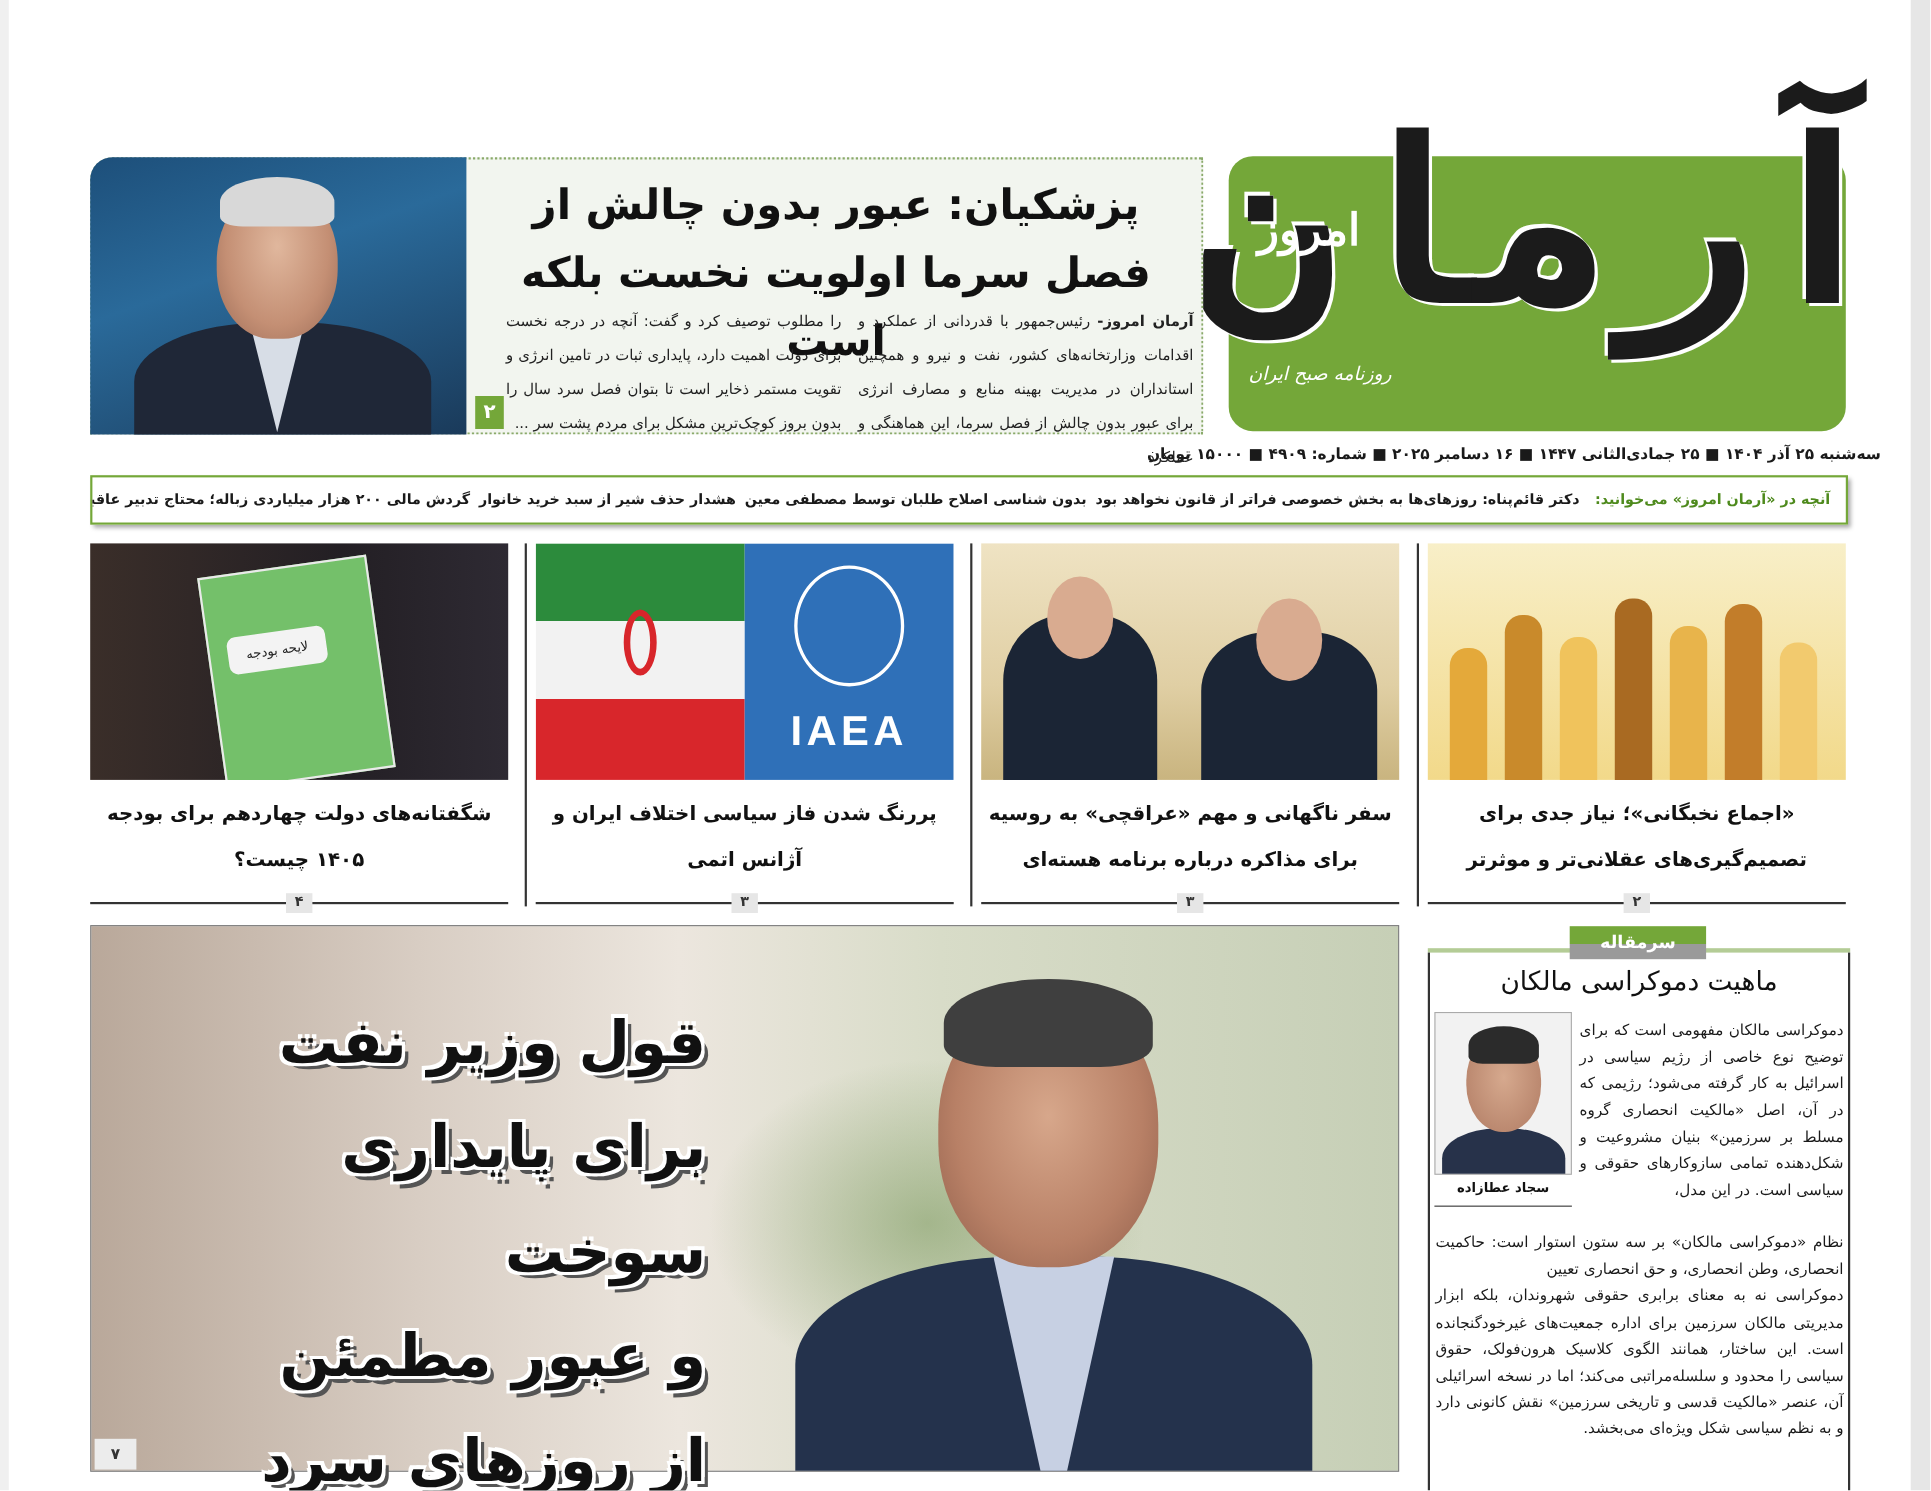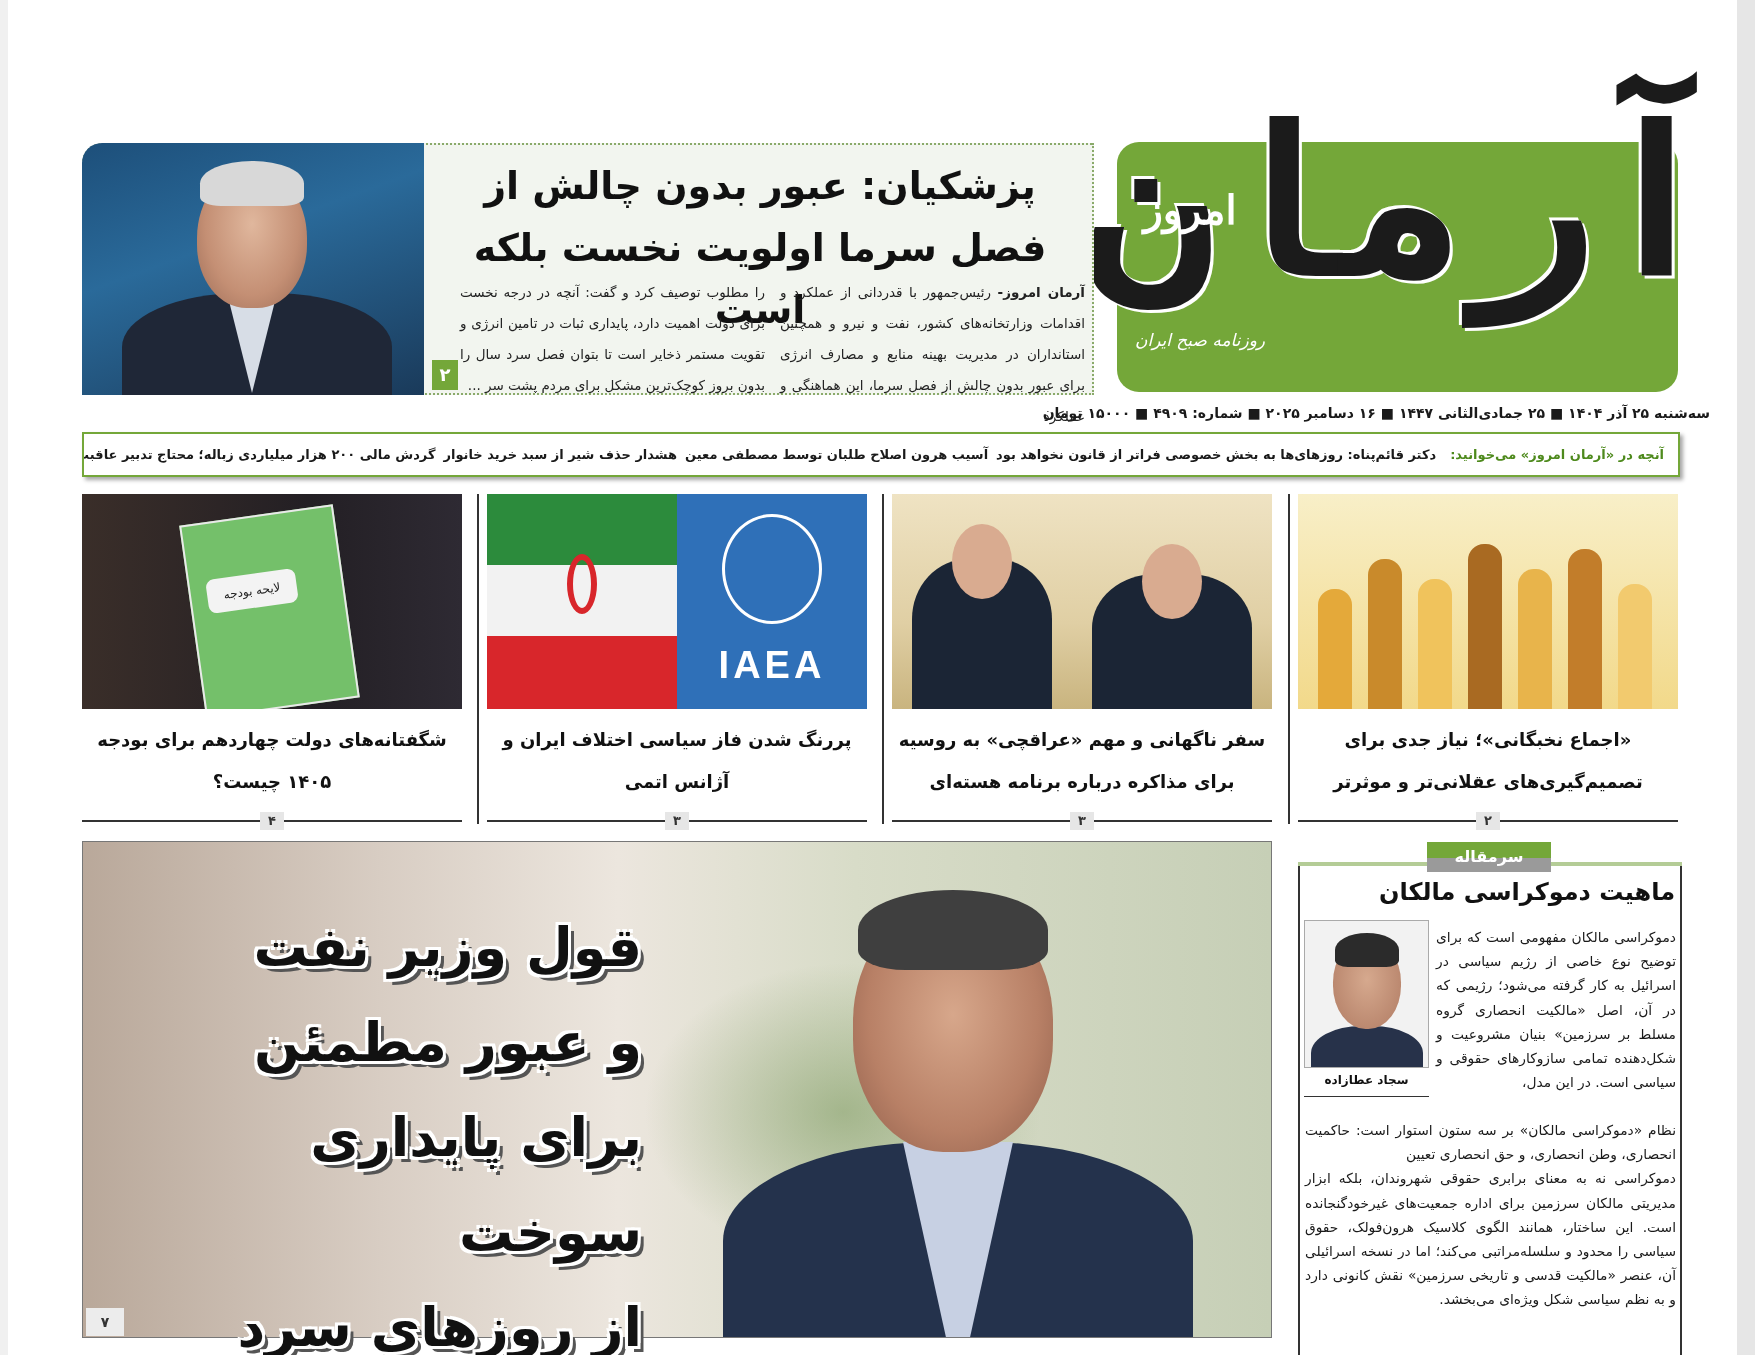--- a/index.html
+++ b/index.html
@@ -71,21 +71,21 @@
   .main-feature .person-shirt { position: absolute; left: 820px; top: 300px; width: 110px; height: 200px; background: #c7d0e3; clip-path: polygon(0 0, 100% 0, 60% 100%, 40% 100%); }
   .main-feature .person-head { position: absolute; left: 770px; top: 60px; width: 200px; height: 250px; border-radius: 48% 48% 45% 45%; background: radial-gradient(ellipse at 50% 45%, #d7a78b 0%, #b88066 60%, #8e5d4a 100%); }
   .main-feature .person-hair { position: absolute; left: 775px; top: 48px; width: 190px; height: 80px; border-radius: 50% 50% 25% 25%; background: #3f3f3f; }
   .main-headline { left: 122px; top: 900px; width: 520px; font-size: 54px; font-weight: bold; line-height: 95px; text-align: right; color: #111; text-shadow: 3px 3px 0 #fff, -3px -3px 0 #fff, 3px -3px 0 #fff, -3px 3px 0 #fff, 6px 6px 0 #555; }
   .main-pg { left: 86px; top: 1308px; width: 38px; height: 28px; background: #ececec; font-size: 14px; font-weight: bold; text-align: center; line-height: 28px; color: #333; }
 
   
   .ed-rule { left: 1298px; top: 862px; width: 384px; height: 4px; background: #b4cc96; }
   .ed-tag { left: 1427px; top: 842px; width: 124px; height: 30px; background: linear-gradient(180deg, #74a739 0 55%, #9a9a9a 55% 100%); color: #fff; font-size: 16px; font-weight: bold; text-align: center; line-height: 30px; }
   .ed-box { left: 1298px; top: 866px; width: 384px; height: 489px; border-left: 2px solid #333; border-right: 2px solid #333; }
-  .ed-title { left: 1305px; top: 878px; width: 370px; font-size: 24px; font-weight: bold; text-align: right; color: #111; }
+  .ed-title { left: 1305px; top: 878px; width: 370px; font-size: 24px; font-weight: normal; text-align: center; color: #111; }
   .ed-photo { left: 1304px; top: 920px; width: 125px; height: 148px; background: #f2f2f2; border: 1px solid #aaa; overflow: hidden; }
   .ed-photo .h { position: absolute; left: 28px; top: 18px; width: 68px; height: 90px; border-radius: 48%; background: radial-gradient(ellipse at 50% 45%, #d6a98e 0%, #b07b63 100%); }
   .ed-photo .hair { position: absolute; left: 30px; top: 12px; width: 64px; height: 34px; border-radius: 50% 50% 20% 20%; background: #2b2b2b; }
   .ed-photo .b { position: absolute; left: 6px; top: 105px; width: 112px; height: 60px; border-radius: 45% 45% 0 0; background: #27324a; }
   .ed-author { left: 1304px; top: 1073px; width: 125px; font-size: 12px; font-weight: bold; text-align: center; color: #111; }
   .ed-author-rule { left: 1304px; top: 1096px; width: 125px; height: 1px; background: #333; }
   .ed-text-top { left: 1436px; top: 925px; width: 240px; font-size: 13.8px; line-height: 24.2px; text-align: justify; text-align-last: right; }
   .ed-text-bottom { left: 1305px; top: 1118px; width: 371px; font-size: 13.8px; line-height: 24.2px; text-align: justify; }
   .ed-p { display: block; }
 </style>
@@ -114,21 +114,21 @@
   <span>رئیس‌جمهور با قدردانی از عملکرد و اقدامات وزارتخانه‌های کشور، نفت و نیرو و همچنین استانداران در مدیریت بهینه منابع و مصارف انرژی برای عبور بدون چالش از فصل سرما، این هماهنگی و عملکرد</span>
 </div>
 <div class="abs top-col top-col-left">را مطلوب توصیف کرد و گفت: آنچه در درجه نخست برای دولت اهمیت دارد، پایداری ثبات در تامین انرژی و تقویت مستمر ذخایر است تا بتوان فصل سرد سال را بدون بروز کوچک‌ترین مشکل برای مردم پشت سر ...</div>
 <div class="abs page-badge-green">۲</div>
 
 <div class="abs ticker">
   <span class="lead">آنچه در «آرمان امروز» می‌خوانید:</span>
   <span class="sq"></span>
   <span class="item">دکتر قائم‌پناه: روزهای‌ها به بخش خصوصی فراتر از قانون نخواهد بود</span>
   <span class="sq"></span>
-  <span class="item">آسیب هرون اصلاح طلبان توسط مصطفی معین</span>
+  <span class="item">بدون شناسی اصلاح طلبان توسط مصطفی معین</span>
   <span class="sq"></span>
   <span class="item">هشدار حذف شیر از سبد خرید خانوار</span>
   <span class="sq"></span>
   <span class="item">گردش مالی ۲۰۰ هزار میلیاردی زباله؛ محتاج تدبیر عاقبت‌اندیشانه</span>
   <span class="sq"></span>
 
 </div>
 
 <div class="abs story s1">
   <div class="pic pic-crowd">
@@ -186,22 +186,22 @@
 
 <div class="abs main-feature">
   <div class="palm"></div>
   <div class="person-body"></div>
   <div class="person-shirt"></div>
   <div class="person-head"></div>
   <div class="person-hair"></div>
 </div>
 <div class="abs main-headline">
   <div>قول وزیر نفت</div>
+  <div>برای پایداری سوخت</div>
   <div>و عبور مطمئن</div>
-  <div>برای پایداری سوخت</div>
   <div>از روزهای سرد سال</div>
 </div>
 <div class="abs main-pg">۷</div>
 
 <div class="abs ed-rule"></div>
 <div class="abs ed-box"></div>
 <div class="abs ed-tag">سرمقاله</div>
 <div class="abs ed-title">ماهیت دموکراسی مالکان</div>
 <div class="abs ed-photo">
   <div class="b"></div>

